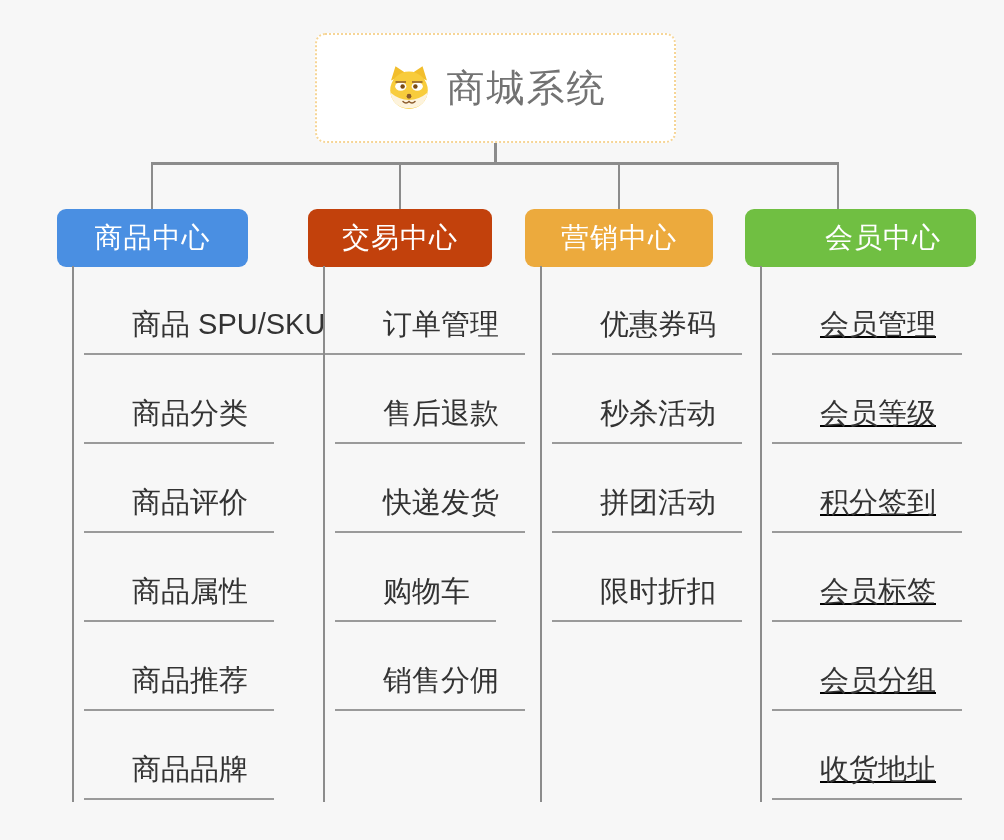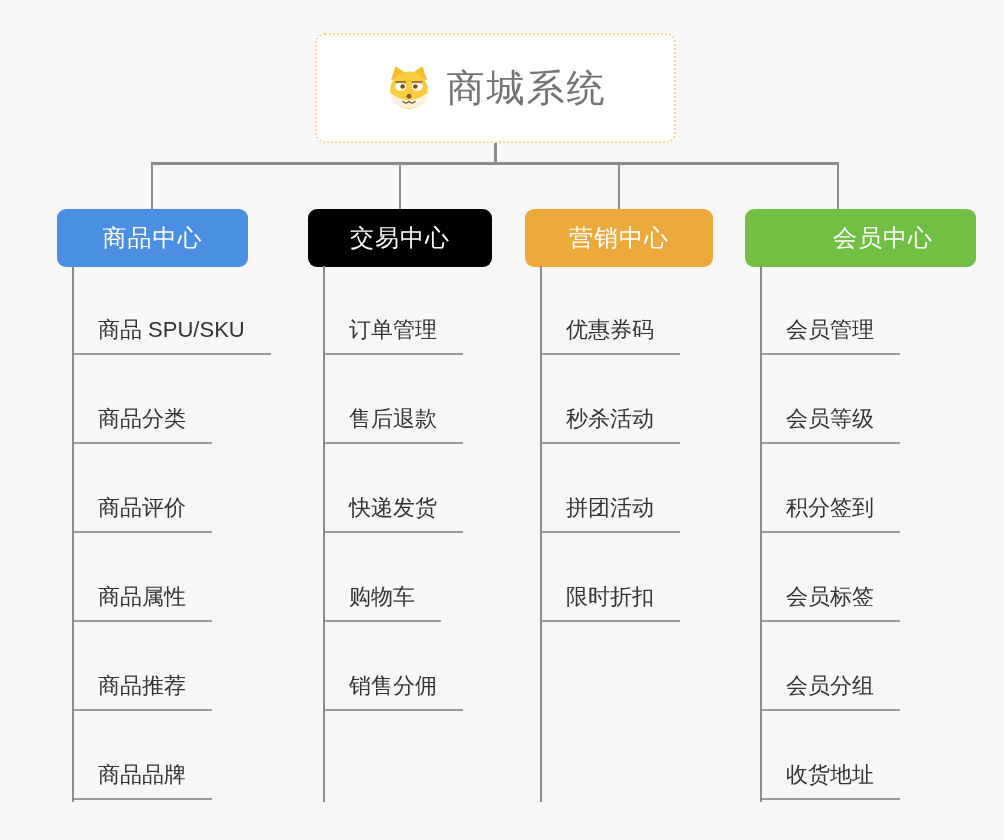--- a/index.html
+++ b/index.html
@@ -34,41 +34,42 @@
   .doge svg{width:48px;height:48px;}
   .root-title{
     font-size:38px;color:#737373;letter-spacing:2px;font-weight:400;
   }
 
   
   .branch-box{
     position:absolute;top:209px;height:58px;
     border-radius:9px;
     display:flex;align-items:center;justify-content:center;
-    color:#FFFFFF;font-size:24px;letter-spacing:1px;
+    color:#FFFFFF;font-size:28px;letter-spacing:1px;
   }
   .b0{left:57px;width:191px;background:#4A8FE2;}
   .b1{left:308px;width:184px;background:#E45B57;}
   .b2{left:525px;width:188px;background:#ECAA3D;}
   .b3{left:745px;width:186px;background:#70BF42;}
 
   
   .column{position:absolute;top:266px;width:240px;}
   .c0{left:72px;}
   .c1{left:323px;}
   .c2{left:540px;}
-  .c3{left:760px;}
+  .c3{left:760px;text-decoration:underline;}
   .trunk{position:absolute;left:0;top:0;width:2px;height:536px;background:#8C8C8C;}
   .item{height:89px;display:flex;align-items:flex-end;}
   .item-label{
     display:inline-block;
-    padding:0 26px 8px 26px;
+    padding:0 26px 8px 48px;
     border-bottom:2px solid #9A9A9A;
-    font-size:22px;color:#333333;
+    font-size:29px;color:#333333;
     white-space:nowrap;
+    margin-left:12px;
   }
 </style>
 </head>
 <body>
 
 <div class="canvas">
 
   <div class="conn root-trunk"></div>
   <div class="conn h-line"></div>
   <div class="conn drop drop-1"></div>
@@ -92,21 +93,21 @@
         <circle cx="32" cy="43" r="3.2" fill="#8A5A2B"></circle>
         <path d="M24,50 q4,4 8,0 q4,4 8,0" stroke="#8A5A2B" stroke-width="2" fill="none" stroke-linecap="round"></path>
       </svg>
     </span>
     <span class="root-title">商城系统</span>
   </div>
 
   <div class="branch-box b0" style="background: rgb(74, 143, 226);">
     <span>商品中心</span>
   </div>
-  <div class="branch-box b1" style="background: #000000;">
+  <div class="branch-box b1" style="background: #c2410c;">
     <span>交易中心</span>
   </div>
   <div class="branch-box b2" style="background: rgb(236, 170, 61);">
     <span>营销中心</span>
   </div>
   <div class="branch-box b3" style="background: rgb(112, 191, 66); padding-left: 45px;">
     <span>会员中心</span>
   </div>
 
   <div class="column c0">

